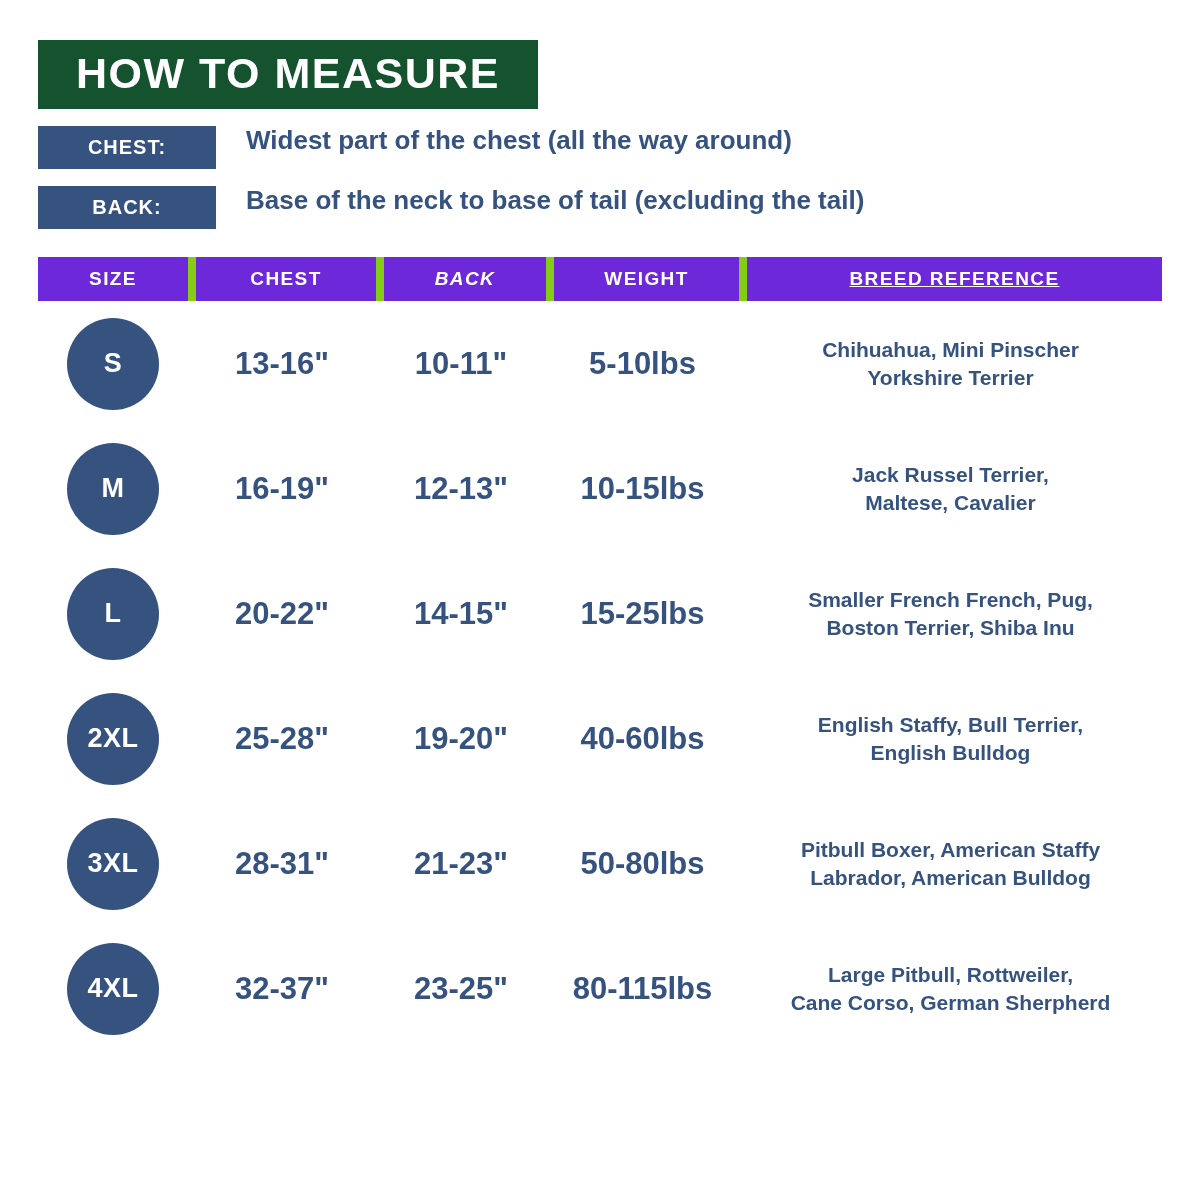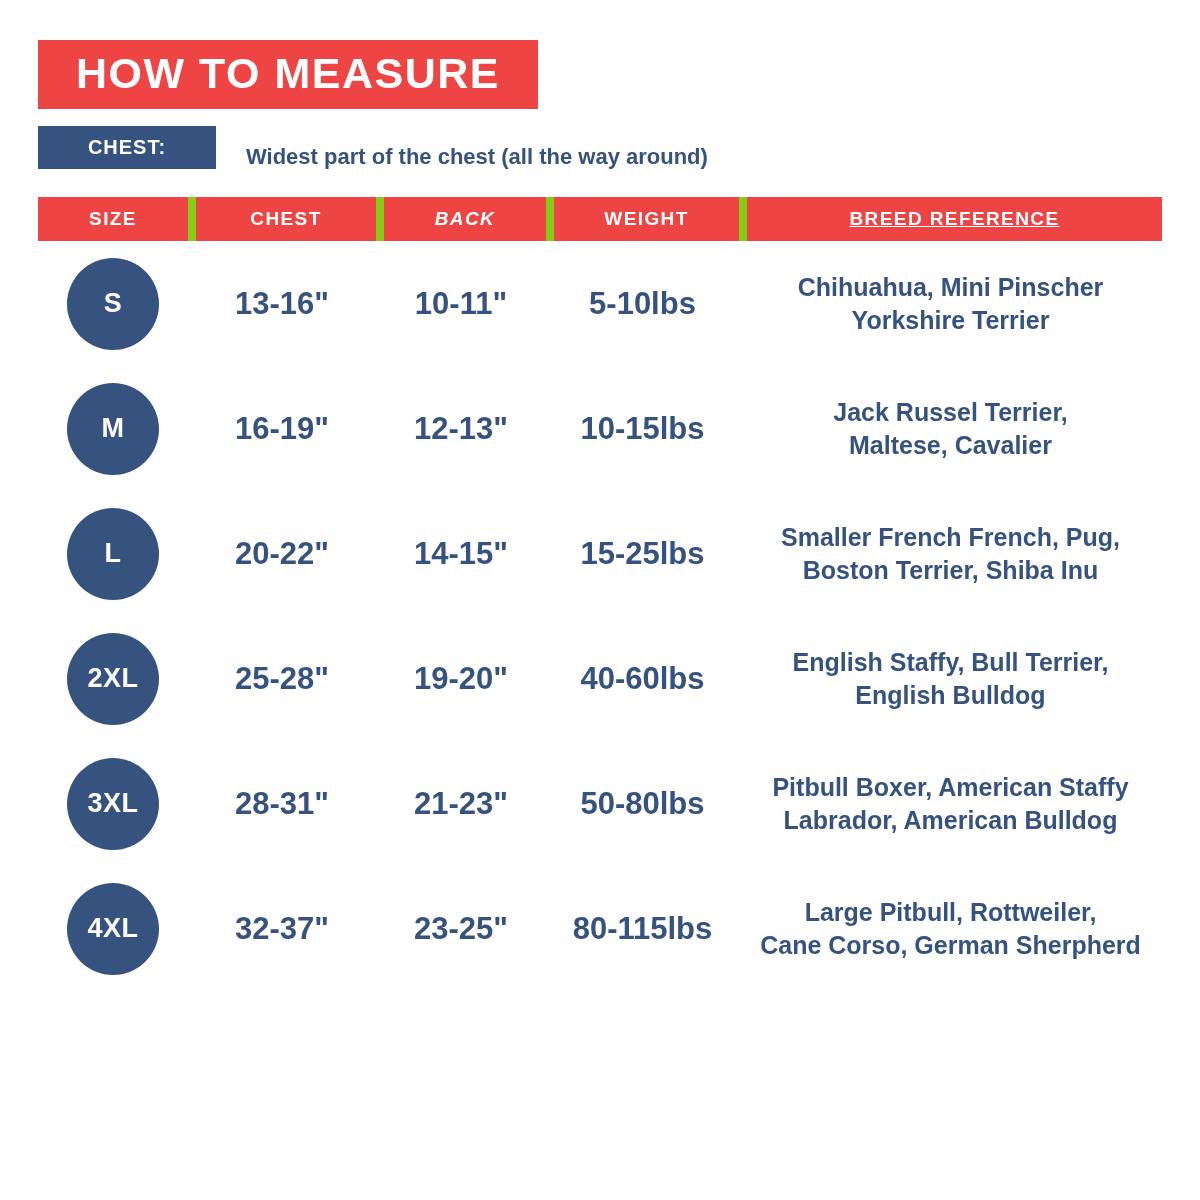--- a/index.html
+++ b/index.html
@@ -18,65 +18,65 @@
     position: relative;
     width: 1200px;
     height: 1200px;
     box-sizing: border-box;
     padding: 40px 38px 0 38px;
   }
 
   
   .title-bar {
     display: inline-block;
-    background: #ef4444;
+    background: #14532d;
     color: #ffffff;
     font-size: 43px;
     font-weight: bold;
     letter-spacing: 1.5px;
     padding: 12px 38px 14px 38px;
     line-height: 1;
   }
 
   .measure-row {
     display: flex;
-    align-items: flex-end;
+    align-items: flex-start;
     margin-top: 17px;
   }
   .measure-label {
     background: #36527e;
     color: #ffffff;
     font-size: 20px;
     font-weight: bold;
     letter-spacing: 1px;
     width: 178px;
     box-sizing: border-box;
     text-align: center;
     padding: 11px 0 12px 0;
     line-height: 1;
     flex: 0 0 auto;
   }
   .measure-text {
-    font-size: 22px;
+    font-size: 26px;
     font-weight: bold;
     color: #36527e;
     margin-left: 30px;
     line-height: 1.1;
   }
 
   
   table.size-table {
     width: 100%;
     border-collapse: separate;
     border-spacing: 0;
     margin-top: 28px;
     table-layout: fixed;
   }
   table.size-table th {
-    background: #ef4444;
+    background: #6d28d9;
     color: #ffffff;
     font-size: 19px;
     font-weight: bold;
     letter-spacing: 1.4px;
     padding: 12px 0 13px 0;
     line-height: 1;
     vertical-align: middle;
   }
   .col-size   { width: 150px; }
   .col-chest  { width: 180px; }
@@ -107,39 +107,43 @@
     margin: 0 auto;
     letter-spacing: 0.5px;
   }
   .val {
     font-size: 31px;
     font-weight: bold;
     color: #36527e;
     letter-spacing: 0;
   }
   .breed {
-    font-size: 25px;
+    font-size: 21px;
     font-weight: bold;
     color: #36527e;
     line-height: 1.32;
     padding: 0 10px;
   }
 </style>
 </head>
 <body>
 
 <div class="page">
 
   <div class="title-bar">HOW TO MEASURE</div>
 
   <div class="measure-row">
     <div class="measure-label">CHEST:</div>
     <div class="measure-text">Widest part of the chest (all the way around)</div>
   </div>
 
+  <div class="measure-row">
+    <div class="measure-label">BACK:</div>
+    <div class="measure-text">Base of the neck to base of tail (excluding the tail)</div>
+  </div>
 
   <table class="size-table">
     <thead>
       <tr>
         <th class="col-size">SIZE</th>
         <th class="col-chest gap-left">CHEST</th>
         <th class="col-back gap-left">BACK</th>
         <th class="col-weight gap-left">WEIGHT</th>
         <th class="col-breed gap-left">BREED REFERENCE</th>
       </tr>

